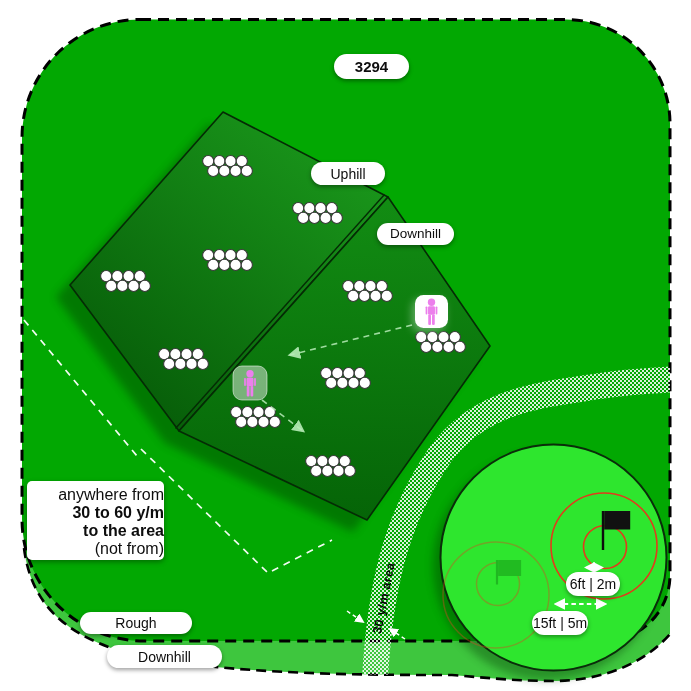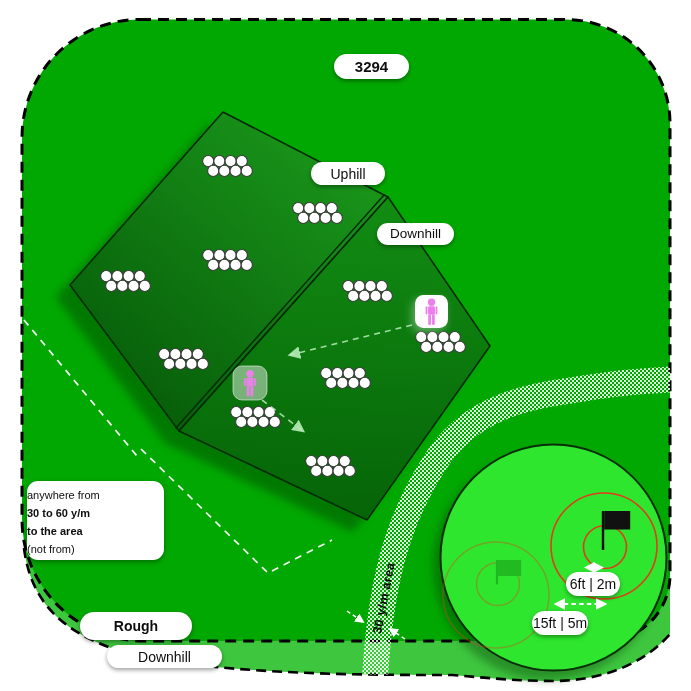--- a/index.html
+++ b/index.html
@@ -4,23 +4,23 @@
 <style>
   html,body{margin:0;padding:0;background:#fff;}
   .stage{position:relative;width:691px;height:691px;background:#ffffff;
          font-family:"Liberation Sans",sans-serif;overflow:hidden;}
   .stage svg.base{position:absolute;left:0;top:0;}
   .pill{position:absolute;background:#ffffff;border-radius:999px;
         box-shadow:0 2px 4px rgba(0,0,0,.38);display:flex;align-items:center;
         justify-content:center;color:#0d0d0d;font-size:14px;line-height:1;
         white-space:nowrap;}
   .pill.bold{font-weight:bold;font-size:15px;}
-  .notebox{position:absolute;background:#ffffff;border-radius:11px;
-        box-shadow:0 2px 5px rgba(0,0,0,.35);color:#0d0d0d;font-size:11px;
-        text-align:left;padding-top:5px;line-height:18px;}
+  .notebox{position:absolute;background:#ffffff;border-radius:5px;
+        box-shadow:0 2px 5px rgba(0,0,0,.35);color:#0d0d0d;font-size:16px;
+        text-align:right;padding-top:5px;line-height:18px;}
   .notebox .b{font-weight:bold;}
   .bandlabel{position:absolute;color:#070707;font-size:12.5px;font-weight:600;
         letter-spacing:.4px;text-align:center;transform:rotate(-79deg);
         transform-origin:center center;}
 </style>
 </head>
 <body>
 
 <div class="stage">
 
@@ -240,21 +240,21 @@
 
 <div class="pill" style="left:377px;top:223px;width:77px;height:22px;font-size:13.5px;">Downhill</div>
 
 <div class="notebox" style="left:27px;top:481px;width:137px;height:74px;">
   <div>anywhere from</div>
   <div class="b">30 to 60 y/m</div>
   <div class="b">to the area</div>
   <div>(not from)</div>
 </div>
 
-<div class="pill" style="left:80px;top:612px;width:112px;height:28px;font-weight:bold;">Rough</div>
+<div class="pill" style="left:80px;top:612px;width:112px;height:22px;">Rough</div>
 
 <div class="pill" style="left:107px;top:645px;width:115px;height:23px;">Downhill</div>
 
 <div class="bandlabel" style="left:328px;top:591px;width:112px;">30 y/m area</div>
 
 <div class="pill" style="left:566px;top:572px;width:54px;height:24px;">6ft | 2m</div>
 
 <div class="pill" style="left:532px;top:611px;width:56px;height:24px;">15ft | 5m</div>
 
 </div>

